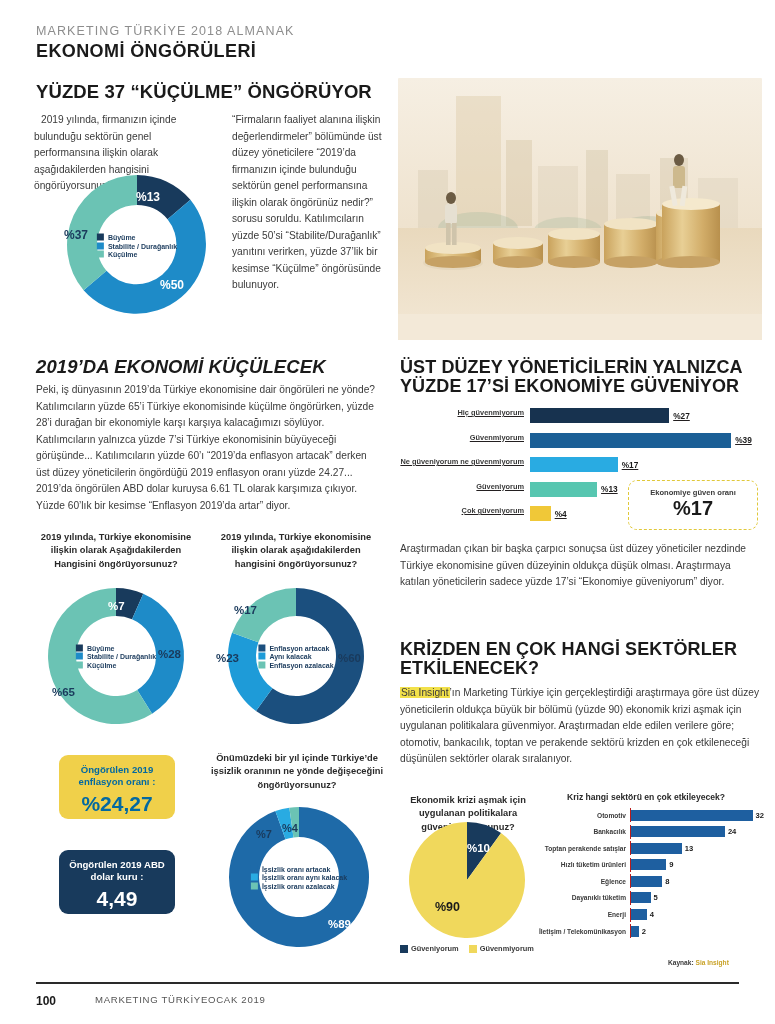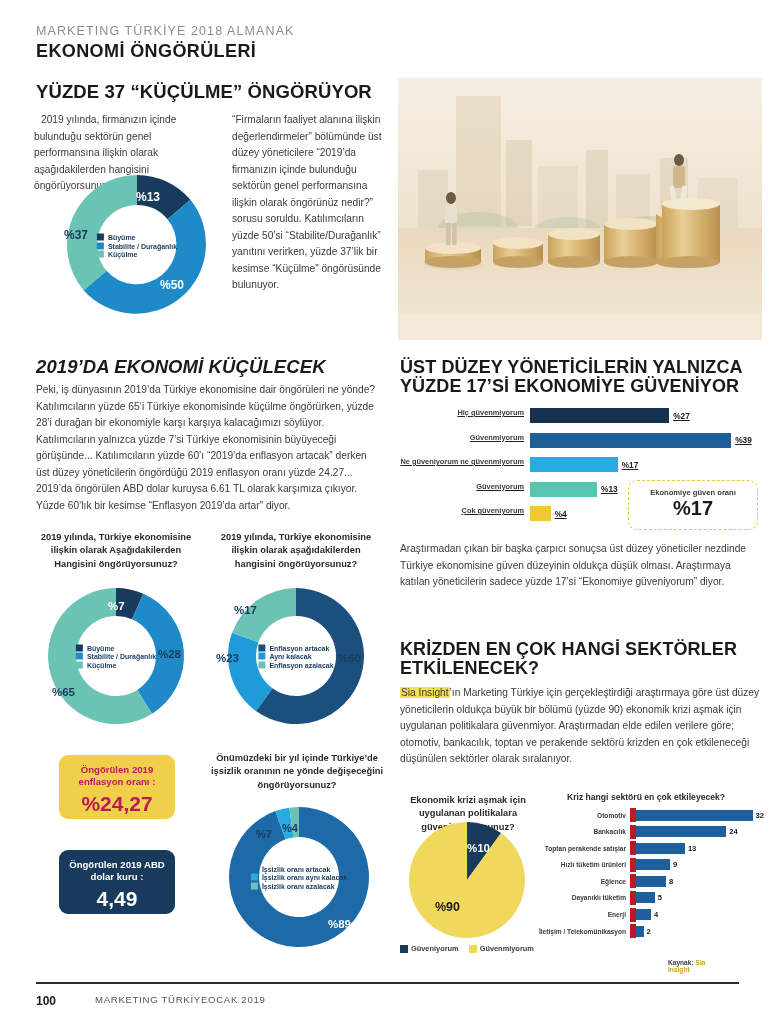--- a/index.html
+++ b/index.html
@@ -1,17 +1,17 @@
 <!DOCTYPE html>
 <html><head>
 <meta charset="utf-8">
 <style>
   html,body{margin:0;padding:0;background:#ffffff;}
   body{width:775px;height:1024px;font-family:"Liberation Sans",sans-serif;color:#231f20;position:relative;overflow:hidden;}
-  .page{position:absolute;left:0;top:0;width:707px;height:1024px;}
+  .page{position:absolute;left:0;top:0;width:707px;height:1024px;padding-left:38px;}
 
   
   .kicker{position:absolute;left:36px;top:24px;font-size:12.5px;letter-spacing:1.1px;color:#8d8d8d;font-weight:400;}
   .maintitle{position:absolute;left:36px;top:41px;font-size:18px;letter-spacing:.4px;font-weight:bold;color:#1a1a1a;}
 
   
   .h2{font-weight:bold;color:#1a1a1a;letter-spacing:.1px;line-height:1.08;}
   .h2-a{position:absolute;left:36px;top:82px;font-size:18.5px;}
   .h2-b{position:absolute;left:36px;top:357px;font-size:18.5px;font-style:italic;}
   .h2-c{position:absolute;left:400px;top:358px;font-size:18px;width:360px;}
@@ -47,38 +47,38 @@
   .hbar-row{display:flex;align-items:flex-start;height:20px;margin-bottom:4.5px;text-decoration:underline;}
   .hbar-lab{width:124px;text-align:right;padding-right:6px;font-size:7.4px;color:#3a3a3a;font-weight:600;}
   .hbar-track{flex:1;display:flex;align-items:center;}
   .hbar-fill{height:15px;}
   .hbar-val{font-size:8.3px;font-weight:bold;color:#1a1a1a;margin-left:4px;}
   .guvenbox{position:absolute;left:628px;top:480px;width:128px;height:48px;border:1.4px dashed #e0c83a;border-radius:9px;text-align:center;}
   .guvenbox .gt{font-size:7.6px;color:#3a3a3a;margin-top:7px;font-weight:600;}
   .guvenbox .gv{font-size:20px;font-weight:bold;color:#1a1a1a;line-height:1;margin-top:1px;}
 
   
-  .infobox{position:absolute;border-radius:9px;text-align:center;color:#be185d;}
+  .infobox{position:absolute;border-radius:9px;text-align:center;color:#0369a1;}
   .infobox .t{font-size:9.6px;line-height:1.3;padding-top:9px;font-weight:600;}
   .infobox .v{font-size:21px;font-weight:bold;line-height:1;margin-top:4px;}
   .box-yellow{left:59px;top:755px;width:116px;height:64px;background:#f0d04a;}
   .box-navy{left:59px;top:850px;width:116px;height:64px;background:#183a5c;color:#ffffff;}
 
   
   .pie-wrap{position:absolute;left:405px;top:818px;}
   .pie-legend{position:absolute;left:400px;top:944px;display:flex;gap:10px;align-items:center;}
   .pie-legend .li{display:flex;align-items:center;}
   .pie-legend .sw{width:8px;height:8px;margin-right:3px;}
   .pie-legend .lt{font-size:7.4px;color:#3a3a3a;font-weight:600;}
 
   
   .sector{position:absolute;left:528px;top:808px;width:236px;height:146px;}
   .sector .srow{display:flex;align-items:center;height:14px;margin-bottom:2.6px;}
   .sector .slab{width:98px;text-align:right;padding-right:4px;font-size:6.6px;color:#3a3a3a;font-weight:600;}
-  .sector .strack{flex:1;display:flex;align-items:center;border-left:6px solid #b91c1c;padding-left:0;height:14px;}
+  .sector .strack{flex:1;display:flex;align-items:center;border-left:1px solid #b91c1c;padding-left:0;height:14px;}
   .sector .sfill{height:11px;background:#1e5fa0;}
   .sector .sval{font-size:7.6px;font-weight:bold;color:#1a1a1a;margin-left:3px;}
   .sector-title{position:absolute;left:528px;top:792px;width:236px;text-align:center;font-size:8.6px;font-weight:700;color:#2a2a2a;}
   .kaynak{position:absolute;left:668px;top:959px;font-size:6.6px;color:#3a3a3a;font-weight:700;}
   .kaynak b{color:#c9a227;}
 
   
   .foot-rule{position:absolute;left:36px;top:982px;width:703px;height:1.6px;background:#2a2a2a;}
   .foot{position:absolute;top:994px;font-size:9.6px;letter-spacing:.7px;color:#555;}
   .foot-num{left:36px;font-size:12px;font-weight:bold;color:#1a1a1a;letter-spacing:0;}

